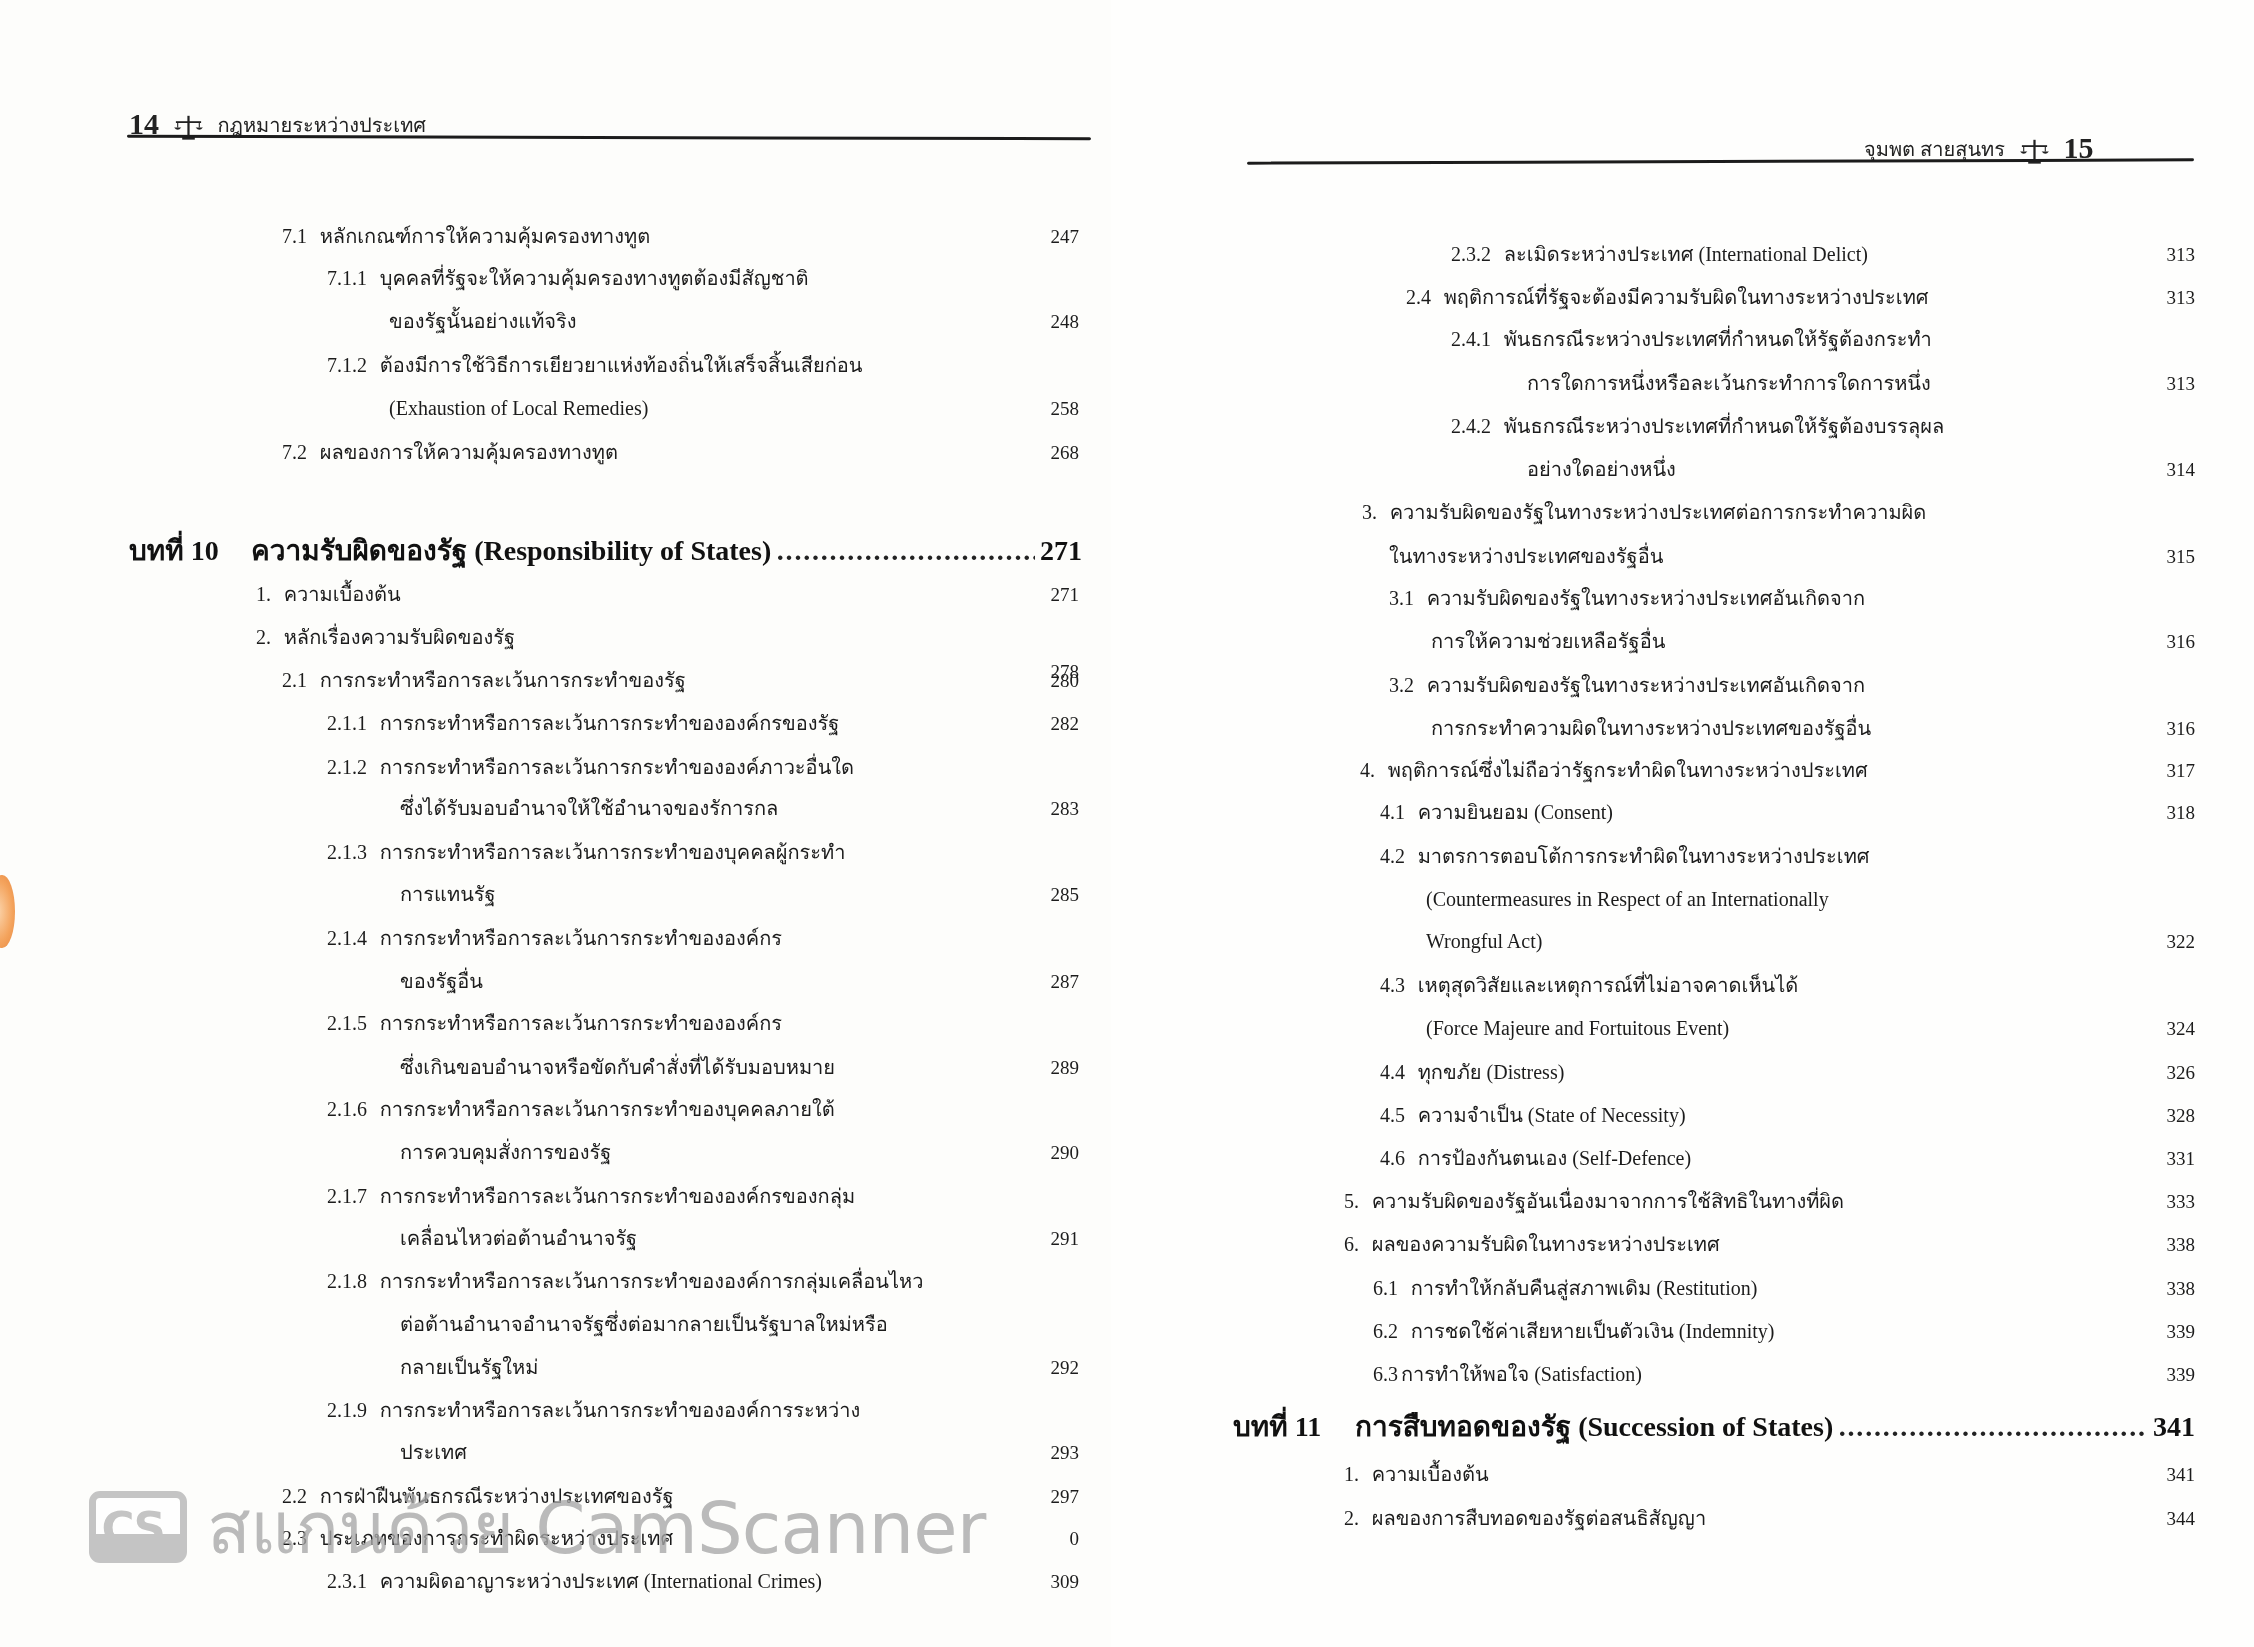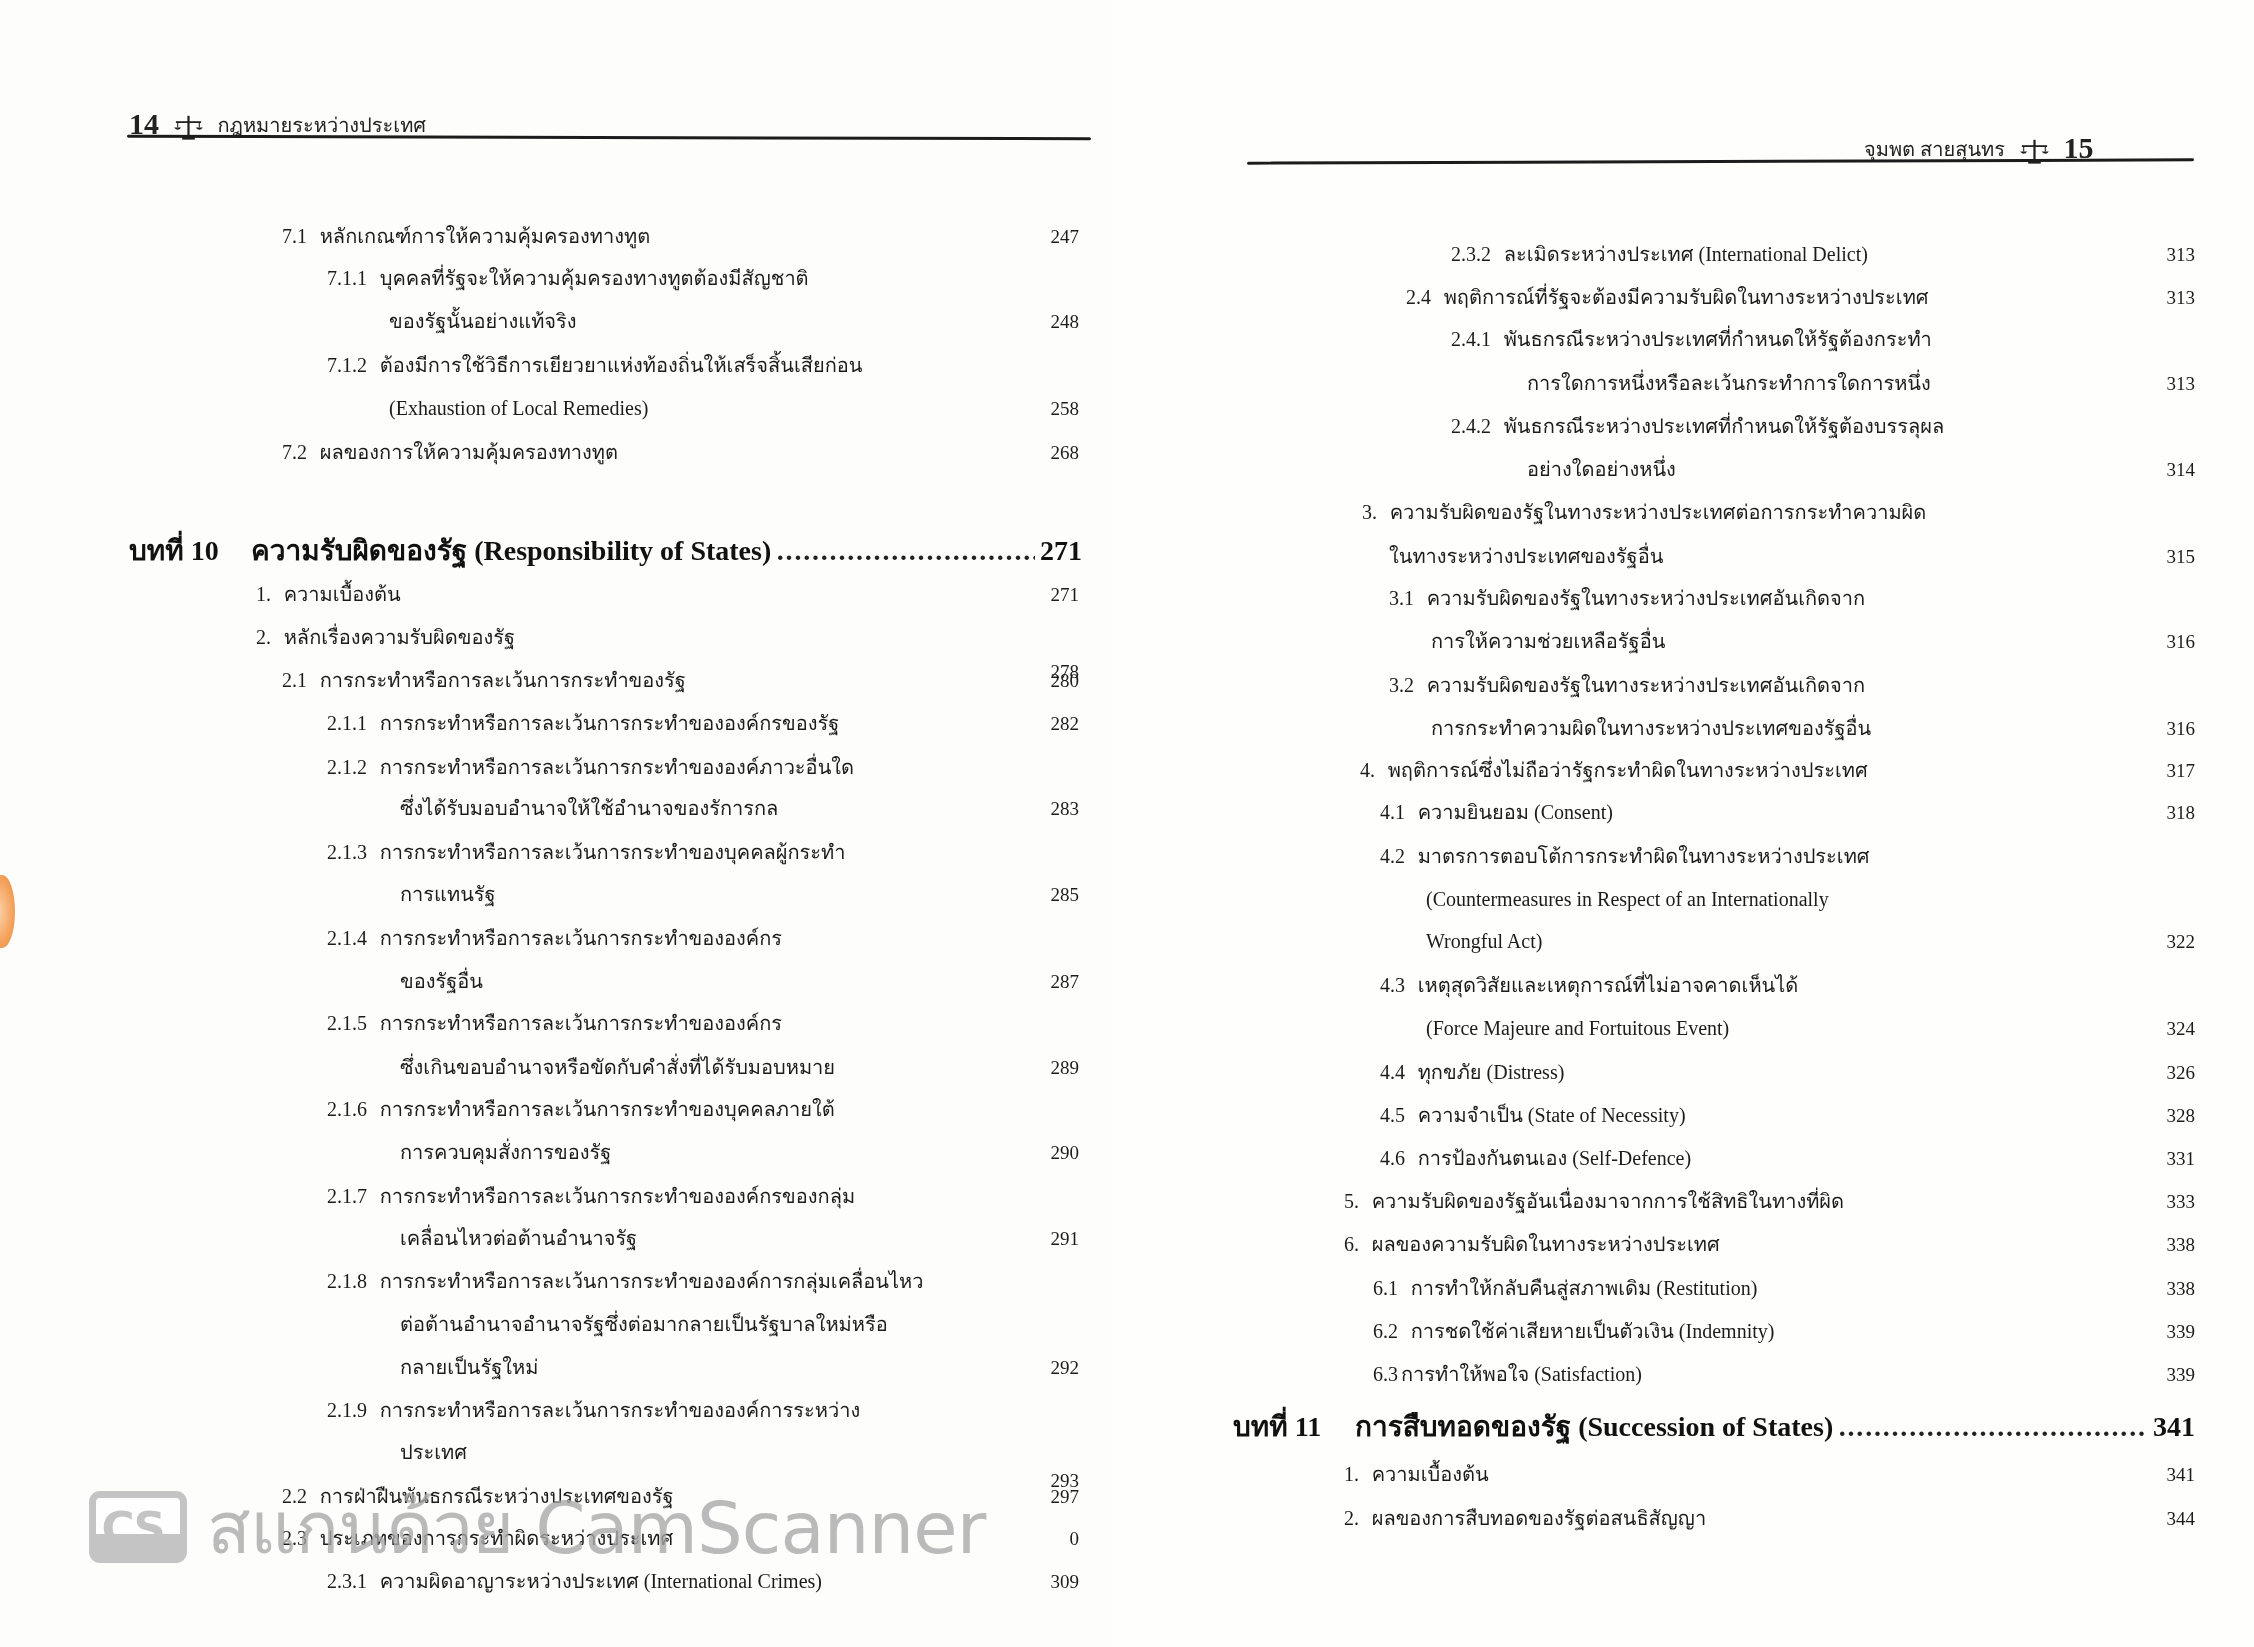--- a/index.html
+++ b/index.html
@@ -136,21 +136,21 @@
       <div class="pg" style="left: 1024px; width: 55px; top: 1140px;">290</div>
       <div class="entry" style="left: 327px; top: 1184px;"><span class="num" style="margin-right: 12.7px;">2.1.7</span><span>การกระทำหรือการละเว้นการกระทำขององค์กรของกลุ่ม</span></div>
       <div class="entry" style="left: 400px; top: 1226px;"><span>เคลื่อนไหวต่อต้านอำนาจรัฐ</span></div>
       <div class="pg" style="left: 1024px; width: 55px; top: 1226px;">291</div>
       <div class="entry" style="left: 327px; top: 1269px;"><span class="num" style="margin-right: 12.7px;">2.1.8</span><span>การกระทำหรือการละเว้นการกระทำขององค์การกลุ่มเคลื่อนไหว</span></div>
       <div class="entry" style="left: 400px; top: 1312px;"><span>ต่อต้านอำนาจอำนาจรัฐซึ่งต่อมากลายเป็นรัฐบาลใหม่หรือ</span></div>
       <div class="entry" style="left: 400px; top: 1355px;"><span>กลายเป็นรัฐใหม่</span></div>
       <div class="pg" style="left: 1024px; width: 55px; top: 1355px;">292</div>
       <div class="entry" style="left: 327px; top: 1398px;"><span class="num" style="margin-right: 12.7px;">2.1.9</span><span>การกระทำหรือการละเว้นการกระทำขององค์การระหว่าง</span></div>
       <div class="entry" style="left: 400px; top: 1440px;"><span>ประเทศ</span></div>
-      <div class="pg" style="left: 1024px; width: 55px; top: 1440px; margin-top: 28px;">293</div>
+      <div class="pg" style="left: 1024px; width: 55px; top: 1440px;">293</div>
       <div class="entry" style="left: 282px; top: 1484px;"><span class="num" style="margin-right: 12.7px;">2.2</span><span>การฝ่าฝืนพันธกรณีระหว่างประเทศของรัฐ</span></div>
       <div class="pg" style="left: 1024px; width: 55px; top: 1484px;">297</div>
       <div class="entry" style="left: 282px; top: 1526px;"><span class="num" style="margin-right: 12.7px;">2.3</span><span>ประเภทของการกระทำผิดระหว่างประเทศ</span></div>
       <div class="pg" style="left: 1024px; width: 55px; top: 1526px;">0</div>
       <div class="entry" style="left: 327px; top: 1569px;"><span class="num" style="margin-right: 12.7px;">2.3.1</span><span>ความผิดอาญาระหว่างประเทศ (International Crimes)</span></div>
       <div class="pg" style="left: 1024px; width: 55px; top: 1569px;">309</div>
     </div>
 </div>
 
 <div class="gutter"></div>

